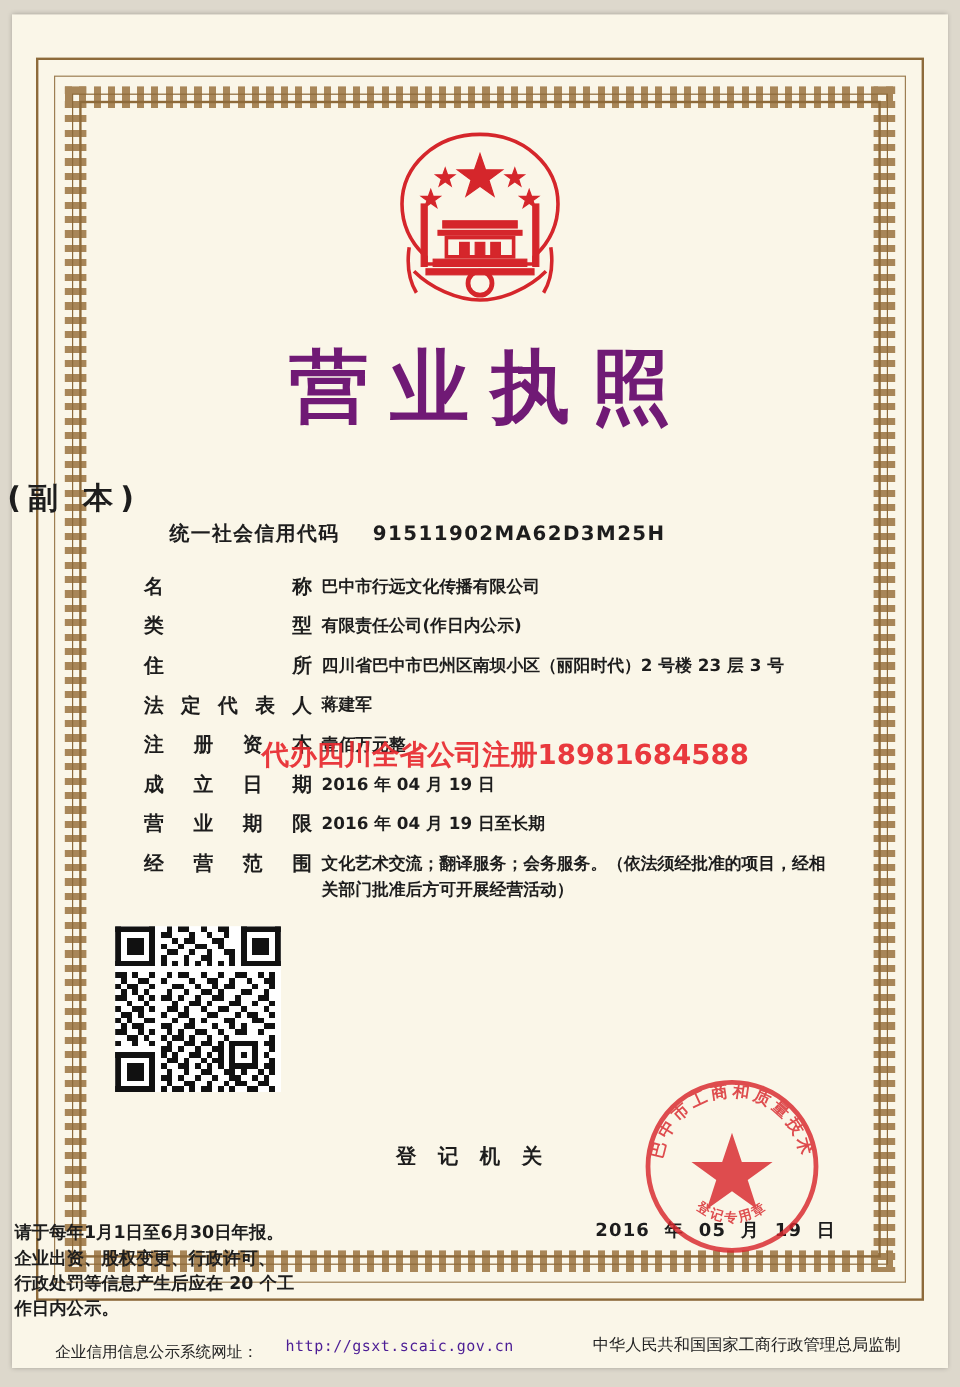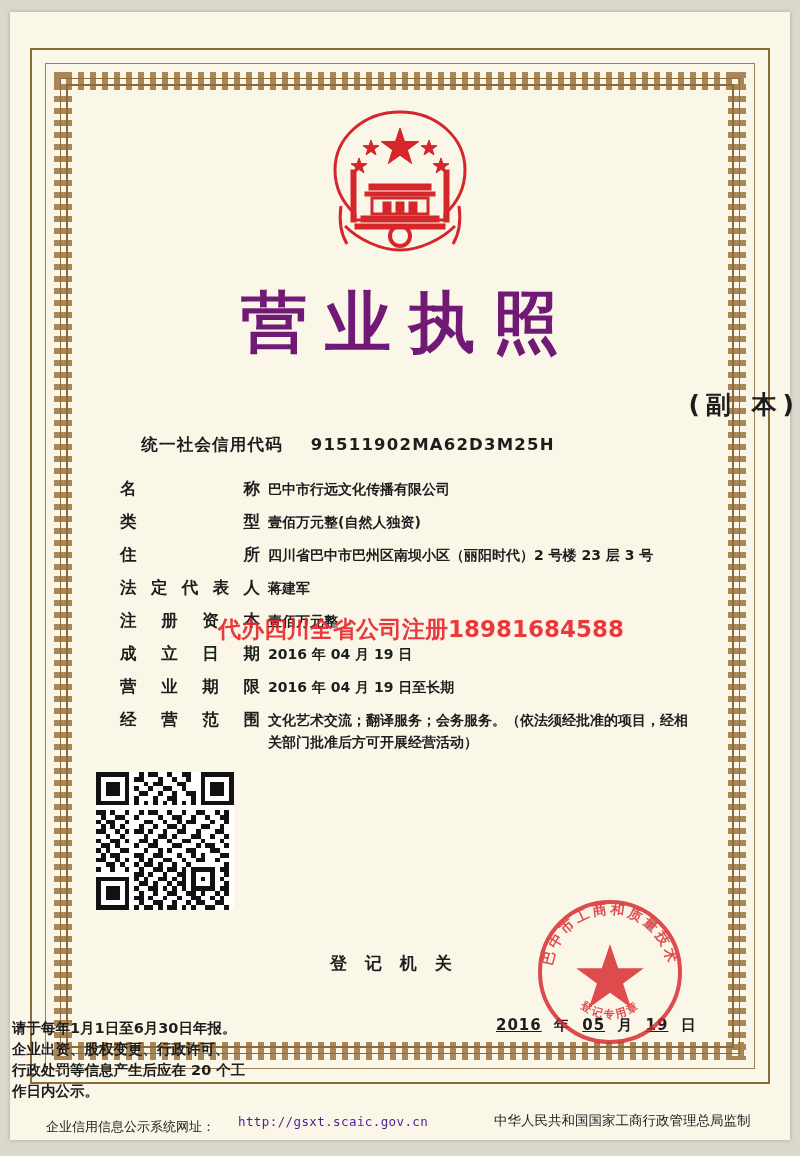--- a/index.html
+++ b/index.html
@@ -98,23 +98,23 @@
     font-family: "DejaVu Sans", sans-serif;
     font-size: 66px;
     font-weight: bold;
     letter-spacing: 18px;
     text-indent: 18px;
     color: #701a75;
   }
   .subtitle {
     position: absolute;
     left: 0;
-    top: 388px;
+    top: 398px;
     width: 800px;
-    text-align: right;
+    text-align: left;
     font-family: "DejaVu Sans", sans-serif;
     font-size: 25px;
     font-weight: bold;
     letter-spacing: 6px;
     text-indent: 6px;
     color: #1d1d1d;
   }
   .credit-code {
     position: absolute;
     left: 0;
@@ -206,21 +206,21 @@
   .date-line {
     position: absolute;
     left: 490px;
     top: 1016px;
     font-family: "DejaVu Sans", sans-serif;
     font-size: 15px;
     font-weight: bold;
     color: #1d1d1d;
     letter-spacing: 1px;
   }
-  .date-line .num { margin: 11px 6px; text-decoration: underline; }
+  .date-line .num { margin: 11px 6px; }
 
   
   .seal {
     position: absolute;
     left: 534px;
     top: 896px;
     width: 152px;
     height: 152px;
   }
 
@@ -322,21 +322,21 @@
         <span>称</span>
       </div>
       <div class="value">巴中市行远文化传播有限公司</div>
     </div>
 
     <div class="row">
       <div class="label">
         <span>类</span>
         <span>型</span>
       </div>
-      <div class="value">壹佰万元整(自然人独资)</div>
+      <div class="value">有限责任公司(作日内公示)</div>
     </div>
 
     <div class="row">
       <div class="label">
         <span>住</span>
         <span>所</span>
       </div>
       <div class="value">四川省巴中市巴州区南坝小区（丽阳时代）2 号楼 23 层 3 号</div>
     </div>
 

